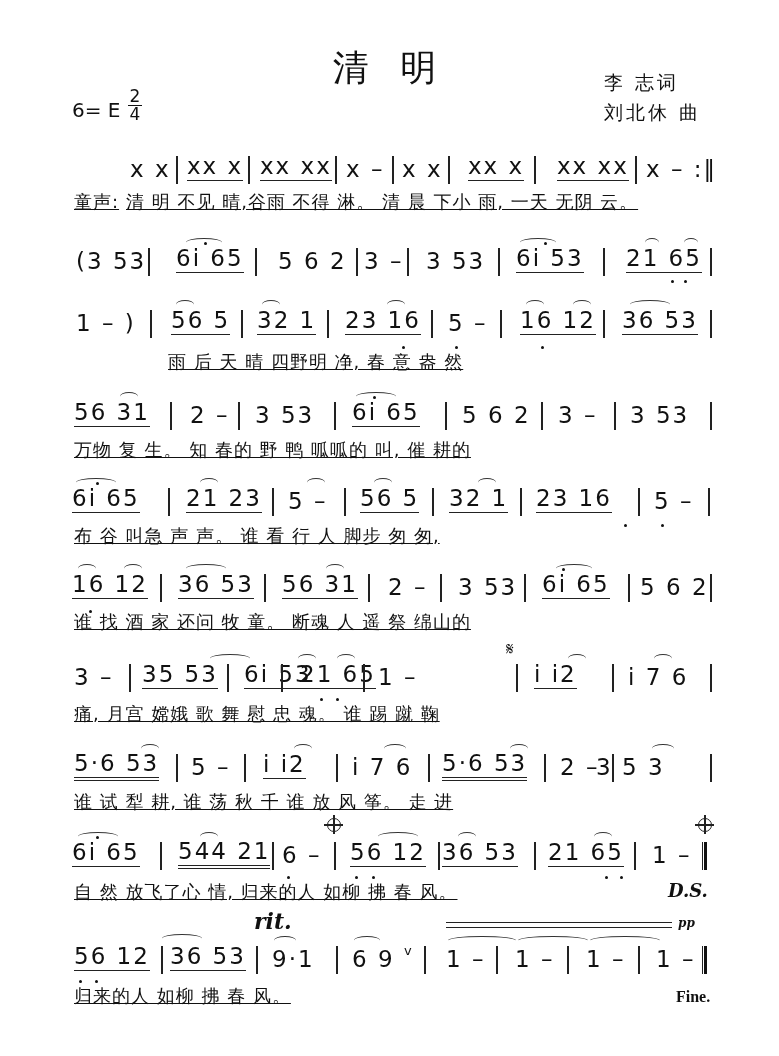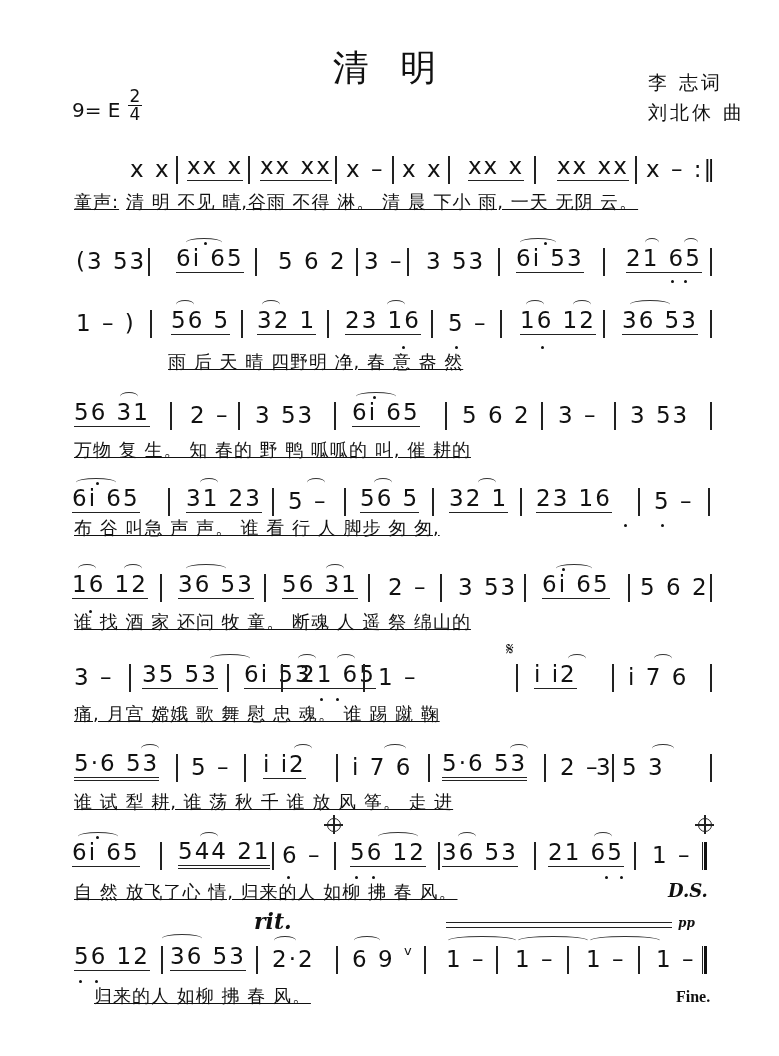--- a/index.html
+++ b/index.html
@@ -1,21 +1,21 @@
 <!DOCTYPE html>
 <html><head>
 <meta charset="utf-8">
 <style>
   html, body { margin: 0; padding: 0; background: #ffffff; }
   body { width: 779px; height: 1056px; position: relative; overflow: hidden;
          font-family: "DejaVu Sans", "Liberation Sans", sans-serif; color: #111; }
   .abs { position: absolute; }
   .title { left: 0; width: 779px; top: 44px; text-align: center; font-size: 36px;
            letter-spacing: 10px; font-weight: normal; }
-  .credit { font-size: 19px; letter-spacing: 3px; margin-left: 44px; }
+  .credit { font-size: 19px; letter-spacing: 3px; }
   .key { font-size: 20px; left: 72px; top: 98px; }
   .timesig { position: absolute; left: 128px; top: 88px; font-size: 17px; line-height: 17px; text-align: center; width: 14px; }
   .timesig .bar { border-top: 1.5px solid #111; margin: 0; }
   .row { position: absolute; left: 0; width: 779px; }
   .notes { position: absolute; top: 0; height: 34px; font-size: 23px; line-height: 34px; }
   .tok { position: absolute; top: 0; white-space: pre; letter-spacing: 2px; }
   .u1 { border-bottom: 1.5px solid #222; line-height: 28px; }
   .u2 { border-bottom: 4px double #222; line-height: 27px; }
   .bar { position: absolute; top: 4px; width: 1.6px; height: 28px; background: #222; }
   .endbar { position: absolute; top: 4px; width: 5px; height: 28px; border-left: 1.5px solid #222; box-sizing: border-box; }
@@ -32,21 +32,21 @@
   .coda { position: absolute; width: 14px; height: 14px; border: 1.5px solid #222; border-radius: 50%; box-sizing: border-box; }
   .coda::before { content: ""; position: absolute; left: 5px; top: -4px; width: 1.5px; height: 19px; background: #222; }
   .coda::after { content: ""; position: absolute; left: -4px; top: 5px; width: 19px; height: 1.5px; background: #222; }
 </style>
 </head>
 <body>
 
 <div class="abs title">清 明</div>
 <div class="abs credit" style="left:604px;top:70px;">李 志词</div>
 <div class="abs credit" style="left:604px;top:100px;">刘北休 曲</div>
-<div class="abs key">9= E</div>
+<div class="abs key">6= E</div>
 <div class="timesig">
   <div>2</div>
   <div class="bar" style="position:static;width:14px;height:0;background:none;"></div>
   <div>4</div>
 </div>
 
 <div class="row" style="top:152px;">
   <div class="notes" style="left:0;width:779px;">
     <span class="tok" style="left:130px;">x x</span>
     <div class="bar" style="left:176px;"></div>
@@ -149,37 +149,37 @@
 
 <div class="row" style="top:484px;">
   <div class="slur" style="left:76px;top:-6px;width:40px;"></div>
   <div class="slur" style="left:200px;top:-6px;width:18px;"></div>
   <div class="slur" style="left:307px;top:-6px;width:18px;"></div>
   <div class="slur" style="left:374px;top:-6px;width:18px;"></div>
   <div class="slur" style="left:478px;top:-6px;width:18px;"></div>
   <div class="notes">
     <span class="tok u1" style="left:72px;">6i 65</span>
     <div class="bar" style="left:168px;"></div>
-    <span class="tok u1" style="left:186px;">31 23</span>
+    <span class="tok u1" style="left:186px;">21 23</span>
     <div class="bar" style="left:272px;"></div>
     <span class="tok" style="left:288px;">5 –</span>
     <div class="bar" style="left:344px;"></div>
     <span class="tok u1" style="left:360px;">56 5</span>
     <div class="bar" style="left:432px;"></div>
     <span class="tok u1" style="left:449px;">32 1</span>
     <div class="bar" style="left:520px;"></div>
     <span class="tok u1" style="left:536px;">23 16</span>
     <div class="bar" style="left:638px;"></div>
     <span class="tok" style="left:654px;">5 –</span>
     <div class="bar" style="left:708px;"></div>
   </div>
   <div class="dot" style="left:96px;top:-2px;"></div>
   <div class="dot" style="left:624px;top:40px;"></div>
   <div class="dot" style="left:661px;top:40px;"></div>
-  <div class="lyr" style="left:74px;top:32px;">布 谷 叫急 声 声。 谁 看 行 人 脚步 匆 匆,</div>
+  <div class="lyr" style="left:74px;top:40px;">布 谷 叫急 声 声。 谁 看 行 人 脚步 匆 匆,</div>
 </div>
 
 <div class="row" style="top:570px;">
   <div class="slur" style="left:78px;top:-6px;width:18px;"></div>
   <div class="slur" style="left:124px;top:-6px;width:18px;"></div>
   <div class="slur" style="left:186px;top:-6px;width:40px;"></div>
   <div class="slur" style="left:326px;top:-6px;width:18px;"></div>
   <div class="slur" style="left:556px;top:-6px;width:36px;"></div>
   <div class="notes">
     <span class="tok u1" style="left:72px;">16 12</span>
@@ -297,31 +297,31 @@
   <div class="slur" style="left:274px;top:-6px;width:22px;"></div>
   <div class="slur" style="left:354px;top:-6px;width:26px;"></div>
   <div class="slur" style="left:448px;top:-6px;width:68px;"></div>
   <div class="slur" style="left:518px;top:-6px;width:70px;"></div>
   <div class="slur" style="left:590px;top:-6px;width:70px;"></div>
   <div class="notes">
     <span class="tok u1" style="left:74px;">56 12</span>
     <div class="bar" style="left:161px;"></div>
     <span class="tok u1" style="left:170px;">36 53</span>
     <div class="bar" style="left:256px;"></div>
-    <span class="tok" style="left:272px;">2·2</span>
+    <span class="tok" style="left:272px;">9·1</span>
     <div class="bar" style="left:336px;"></div>
     <span class="tok" style="left:352px;">6 9</span>
     <span class="abs" style="left:404px;top:-8px;font-size:13px;">v</span>
     <div class="bar" style="left:424px;"></div>
     <span class="tok" style="left:446px;">1 –</span>
     <div class="bar" style="left:496px;"></div>
     <span class="tok" style="left:515px;">1 –</span>
     <div class="bar" style="left:567px;"></div>
     <span class="tok" style="left:586px;">1 –</span>
     <div class="bar" style="left:638px;"></div>
     <span class="tok" style="left:656px;">1 –</span>
     <div class="endbar" style="left:702px;"></div>
   </div>
   <div class="dot" style="left:79px;top:38px;"></div>
   <div class="dot" style="left:95px;top:38px;"></div>
-  <div class="lyr" style="left:74px;top:42px;margin-left:20px;">归来的人 如柳 拂 春 风。</div>
+  <div class="lyr" style="left:74px;top:42px;">归来的人 如柳 拂 春 风。</div>
   <div class="abs fine" style="left:676px;top:46px;">Fine.</div>
 </div>
 
 </body></html>

